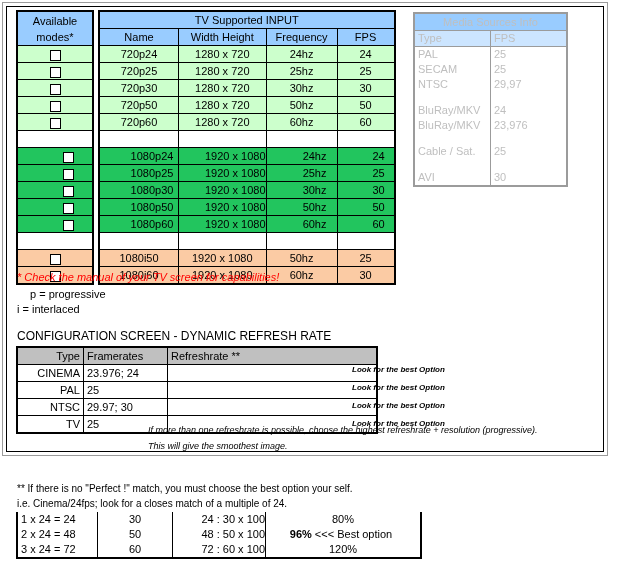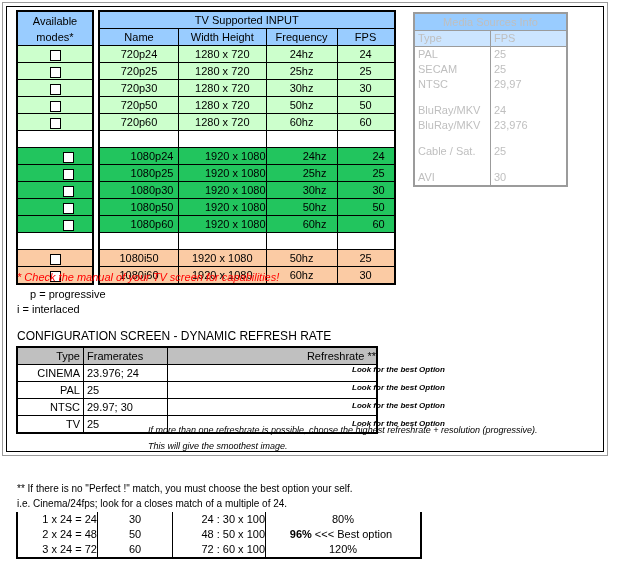--- a/index.html
+++ b/index.html
@@ -157,21 +157,21 @@
     line-height: 16px;
     white-space: nowrap;
   }
   #config-table .ctop td { border-top: 2px solid #000000; }
   #config-table .cbot td { border-bottom: 2px solid #000000; margin-left: 28px; }
   #config-table td.cfirst { border-left: 2px solid #000000; }
   #config-table td.clast  { border-right: 2px solid #000000; }
   #config-table .chead { background: #c0c0c0; font-weight: bold; }
   #config-table .c-type { width: 62px; text-align: right; padding-right: 3px; }
   #config-table .c-fr   { width: 80px; text-align: left; padding-left: 3px; }
-  #config-table .c-rr   { width: 205px; text-align: right; padding-left: 3px; }
+  #config-table .c-rr   { width: 205px; text-align: left; padding-left: 3px; }
   .hint {
     position: absolute;
     left: 352px;
     font-style: italic;
     font-size: 8px;
     font-weight: bold;
     white-space: nowrap;
     color: #000000;
   }
   .subnote {
@@ -207,21 +207,21 @@
     border-right: 1px solid #000000;
     height: 15px;
     line-height: 15px;
     white-space: nowrap;
   }
   #calc-table .ktop td { border-top: 2px solid #000000; }
   #calc-table .kbot td { border-bottom: 2px solid #000000; }
   #calc-table .khead td { border-bottom: 1px solid #000000; text-align: center; }
   #calc-table td.kfirst { border-left: 2px solid #000000; }
   #calc-table td.klast  { border-right: 2px solid #000000; }
-  #calc-table .k-req  { width: 76px; text-align: right; padding-left: 3px; }
+  #calc-table .k-req  { width: 76px; text-align: left; padding-left: 3px; }
   #calc-table .k-av   { width: 74px; text-align: center; }
   #calc-table .k-calc { width: 92px; text-align: right; padding-right: 0; }
   #calc-table .k-mat  { width: 150px; text-align: center; }
   #calc-table .khead .k-req  { text-align: center; padding-left: 0; }
   #calc-table .khead .k-calc { text-align: right; padding-right: 4px; }
   #calc-table .khead .k-mat  { text-align: left; padding-left: 3px; }
   .best-wrap { text-align: right; padding-right: 4px; }
   .best-pct { font-weight: bold; }
 </style>
 </head>

